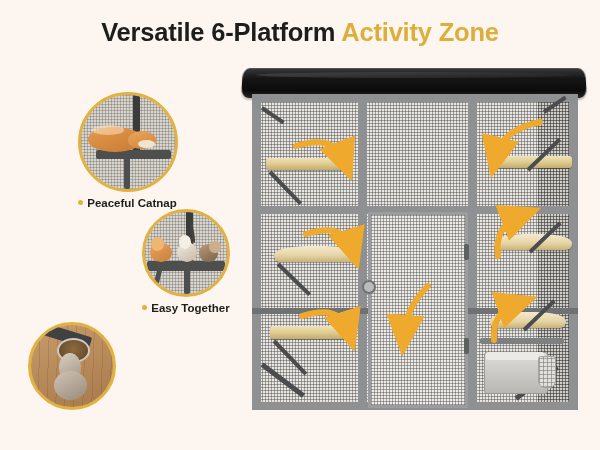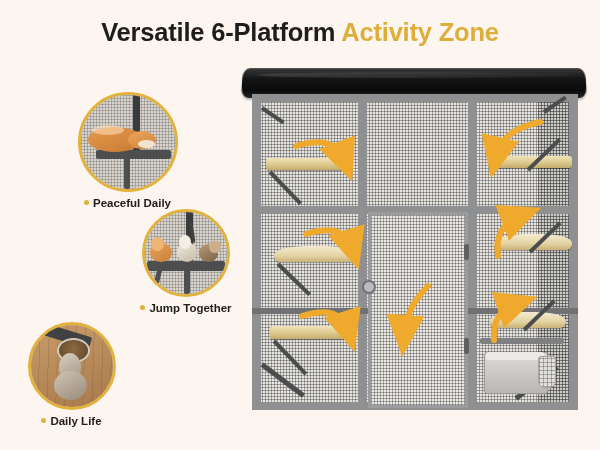--- a/index.html
+++ b/index.html
@@ -140,21 +140,21 @@
           <div class="plank" style="left:46%;top:66%;width:6px;height:34%;"></div>
           <div class="cat" style="left:8%;top:31%;width:74%;height:30%;">
             <div class="body" style="left:0;top:10%;width:78%;height:88%;background:linear-gradient(160deg,#e59a4d,#c87a33);"></div>
             <div class="head" style="left:58%;top:24%;width:40%;height:66%;background:linear-gradient(160deg,#eaa75d,#cf8438);"></div>
             <div class="head" style="left:72%;top:56%;width:24%;height:30%;background:#f2e3cf;"></div>
             <div class="body" style="left:6%;top:4%;width:46%;height:34%;background:rgba(255,225,190,.55);"></div>
           </div>
         </div>
       </div>
       <div class="caption">
-        <span class="dot"></span><span>Peaceful Daily</span>
+        <span class="dot"></span><span>Peaceful Catnap</span>
       </div>
     </div>
 
 
     <div class="feat" style="left:131px;top:137px;width:110px;">
       <div class="circle" style="width:88px;height:88px;margin:0 auto;">
         <div class="ph">
           <div class="mesh"></div>
           <div class="post" style="left:50%;top:0;width:7px;height:60%;"></div>
           <div class="plank" style="left:2%;top:60%;width:96%;height:10px;"></div>
@@ -169,40 +169,37 @@
             <div class="head" style="left:10%;top:10%;width:52%;height:46%;background:#f4eee4;"></div>
             <div class="tail" style="left:62%;top:-34%;width:12%;height:72%;background:#45423e;transform:rotate(-10deg);"></div>
           </div>
           <div class="cat" style="left:66%;top:34%;width:28%;height:28%;">
             <div class="body" style="left:0;top:20%;width:84%;height:78%;background:linear-gradient(150deg,#b99a78,#7c6248);"></div>
             <div class="head" style="left:44%;top:4%;width:50%;height:54%;background:#cdae8b;"></div>
           </div>
         </div>
       </div>
       <div class="caption">
-        <span class="dot"></span><span>Jump Together</span>
+        <span class="dot"></span><span>Easy Together</span>
       </div>
     </div>
 
     <div class="feat" style="left:24px;top:250px;width:95px;">
       <div class="circle" style="width:88px;height:88px;margin:0 auto;">
         <div class="ph">
           <div style="position:absolute;inset:0;background:linear-gradient(160deg,#c89b69,#a87a4c);"></div>
           <div style="position:absolute;inset:0;background-image:repeating-linear-gradient(92deg,rgba(120,82,48,.25) 0 1px,transparent 1px 9px);"></div>
           <div class="plank" style="left:-10%;top:2%;width:85%;height:12px;background:#3f4142;transform:rotate(17deg);"></div>
           <div class="head" style="left:32%;top:16%;width:36%;height:26%;background:radial-gradient(circle at 50% 45%,#8d6a3f,#5e4628);border:2px solid #cfcac2;"></div>
           <div class="cat" style="left:28%;top:34%;width:44%;height:58%;">
             <div class="body" style="left:14%;top:0;width:62%;height:62%;background:linear-gradient(150deg,#d8cec2,#a39483);"></div>
             <div class="body" style="left:2%;top:38%;width:92%;height:62%;background:linear-gradient(150deg,#cfc4b6,#9a8b7a);"></div>
           </div>
         </div>
       </div>
-      <div class="caption">
-        <span class="dot"></span><span>Daily Life</span>
-      </div>
     </div>
 
   </div>
 
   <div class="product">
 
     <div class="canopy"></div>
 
     <div class="cage">
 

